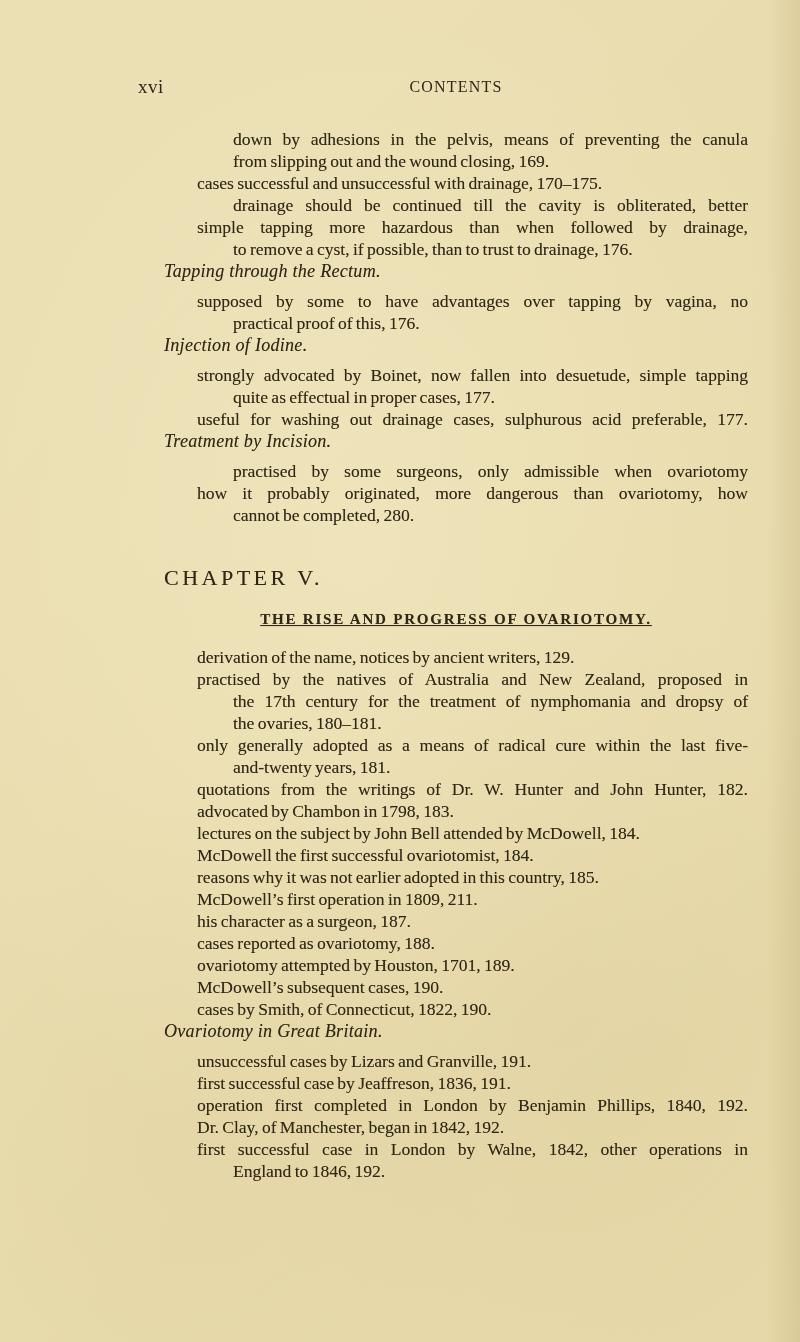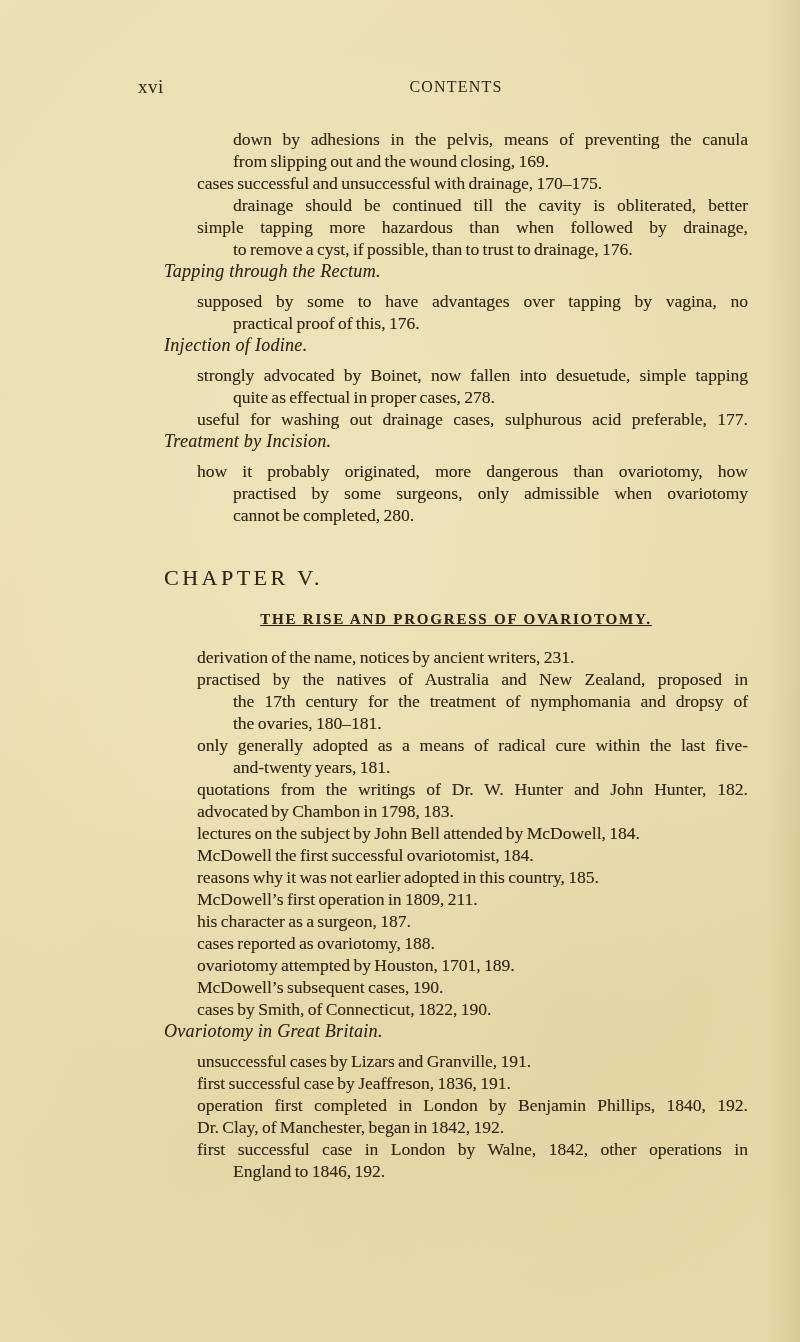--- a/index.html
+++ b/index.html
@@ -109,29 +109,29 @@
       <div class="line indent2">from slipping out and the wound closing, 169.</div>
       <div class="line indent1">cases successful and unsuccessful with drainage, 170–175.</div>
       <div class="line indent2 just">drainage should be continued till the cavity is obliterated, better</div>
       <div class="line indent1 just">simple tapping more hazardous than when followed by drainage,</div>
       <div class="line indent2">to remove a cyst, if possible, than to trust to drainage, 176.</div>
       <div class="section-heading">Tapping through the Rectum.</div>
       <div class="line indent1 just">supposed by some to have advantages over tapping by vagina, no</div>
       <div class="line indent2">practical proof of this, 176.</div>
       <div class="section-heading">Injection of Iodine.</div>
       <div class="line indent1 just">strongly advocated by Boinet, now fallen into desuetude, simple tapping</div>
-      <div class="line indent2">quite as effectual in proper cases, 278.</div>
+      <div class="line indent2">quite as effectual in proper cases, 177.</div>
       <div class="line indent1 just">useful for washing out drainage cases, sulphurous acid preferable, 177.</div>
       <div class="section-heading">Treatment by Incision.</div>
+      <div class="line indent2 just">practised by some surgeons, only admissible when ovariotomy</div>
       <div class="line indent1 just">how it probably originated, more dangerous than ovariotomy, how</div>
-      <div class="line indent2 just">practised by some surgeons, only admissible when ovariotomy</div>
       <div class="line indent2">cannot be completed, 280.</div>
       <div class="chapter-number">CHAPTER V.</div>
       <div class="chapter-title">THE RISE AND PROGRESS OF OVARIOTOMY.</div>
-      <div class="line indent1">derivation of the name, notices by ancient writers, 231.</div>
+      <div class="line indent1">derivation of the name, notices by ancient writers, 129.</div>
       <div class="line indent1 just">practised by the natives of Australia and New Zealand, proposed in</div>
       <div class="line indent2 just">the 17th century for the treatment of nymphomania and dropsy of</div>
       <div class="line indent2">the ovaries, 180–181.</div>
       <div class="line indent1 just">only generally adopted as a means of radical cure within the last five-</div>
       <div class="line indent2">and-twenty years, 181.</div>
       <div class="line indent1 just">quotations from the writings of Dr. W. Hunter and John Hunter, 182.</div>
       <div class="line indent1">advocated by Chambon in 1798, 183.</div>
       <div class="line indent1">lectures on the subject by John Bell attended by McDowell, 184.</div>
       <div class="line indent1">McDowell the first successful ovariotomist, 184.</div>
       <div class="line indent1">reasons why it was not earlier adopted in this country, 185.</div>

